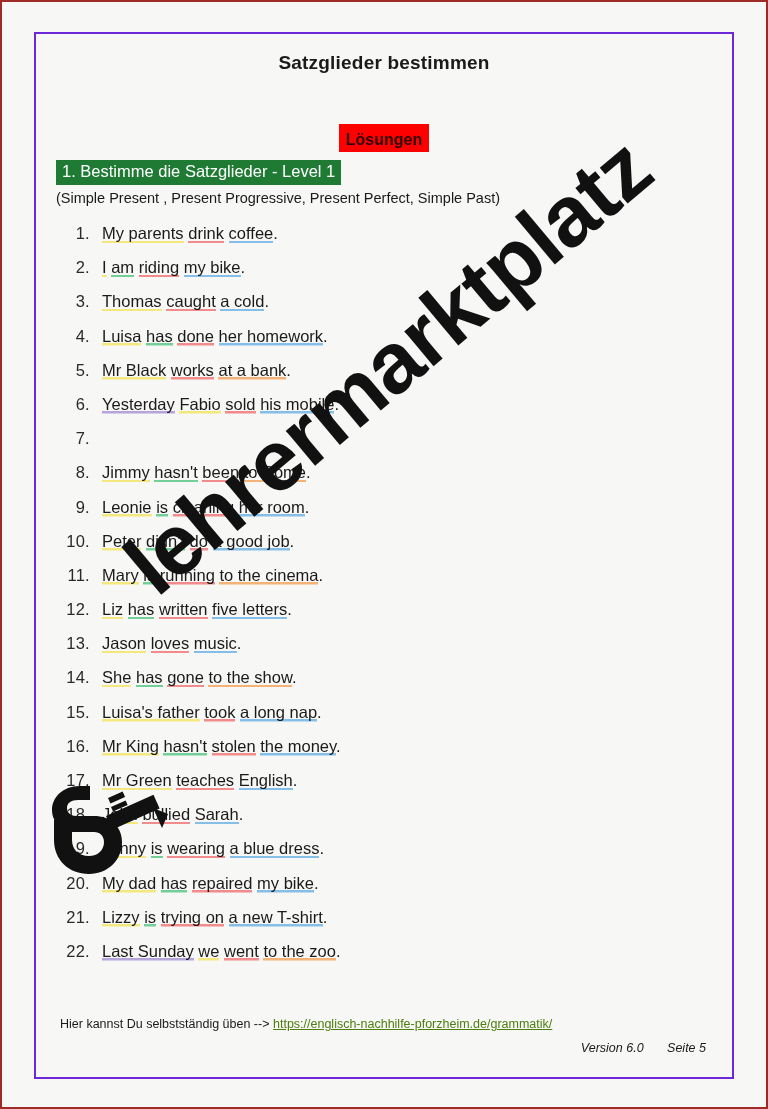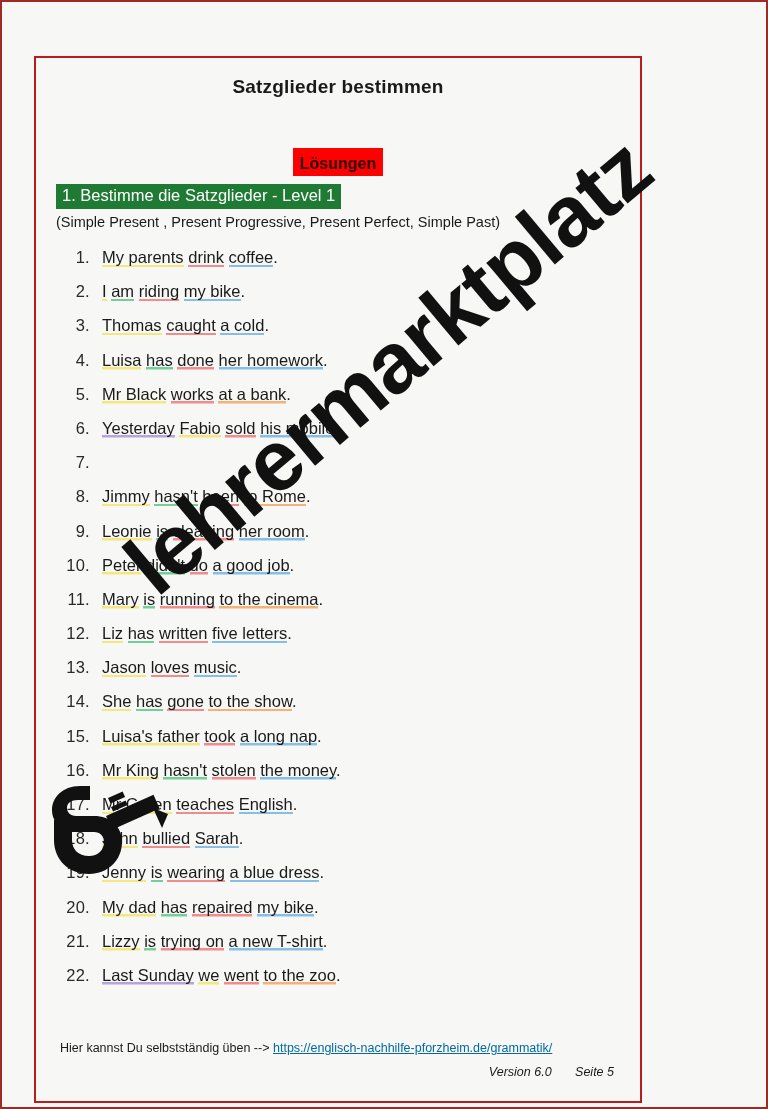--- a/index.html
+++ b/index.html
@@ -21,26 +21,25 @@
     height: 1109px;
     background: #f7f7f5;
     box-sizing: border-box;
     border: 2px solid #9e2b25;
     overflow: hidden;
   }
   #inner-frame {
     position: absolute;
     left: 32px;
     top: 30px;
-    width: 608px;
+    width: 700px;
     height: 1047px;
-    border: 2px solid #b91c1c;
+    border: 2px solid #6d28d9;
     box-sizing: border-box;
     background: #f7f7f5;
-    margin-top: 24px;
   }
 
   
   #doc-title {
     position: absolute;
     left: 0;
     top: 18px;
     width: 100%;
     text-align: center;
     font-size: 19px;
@@ -131,21 +130,21 @@
 
   
   #footer-note {
     position: absolute;
     left: 24px;
     bottom: 46px;
     font-size: 12.5px;
     color: #1a1a1a;
   }
   #footer-note a, #footer-link {
-    color: #0369a1;
+    color: #4d7c0f;
     text-decoration: underline;
   }
   #footer-meta {
     position: absolute;
     right: 26px;
     bottom: 22px;
     font-size: 12.5px;
     color: #1a1a1a;
     font-style: italic;
   }

